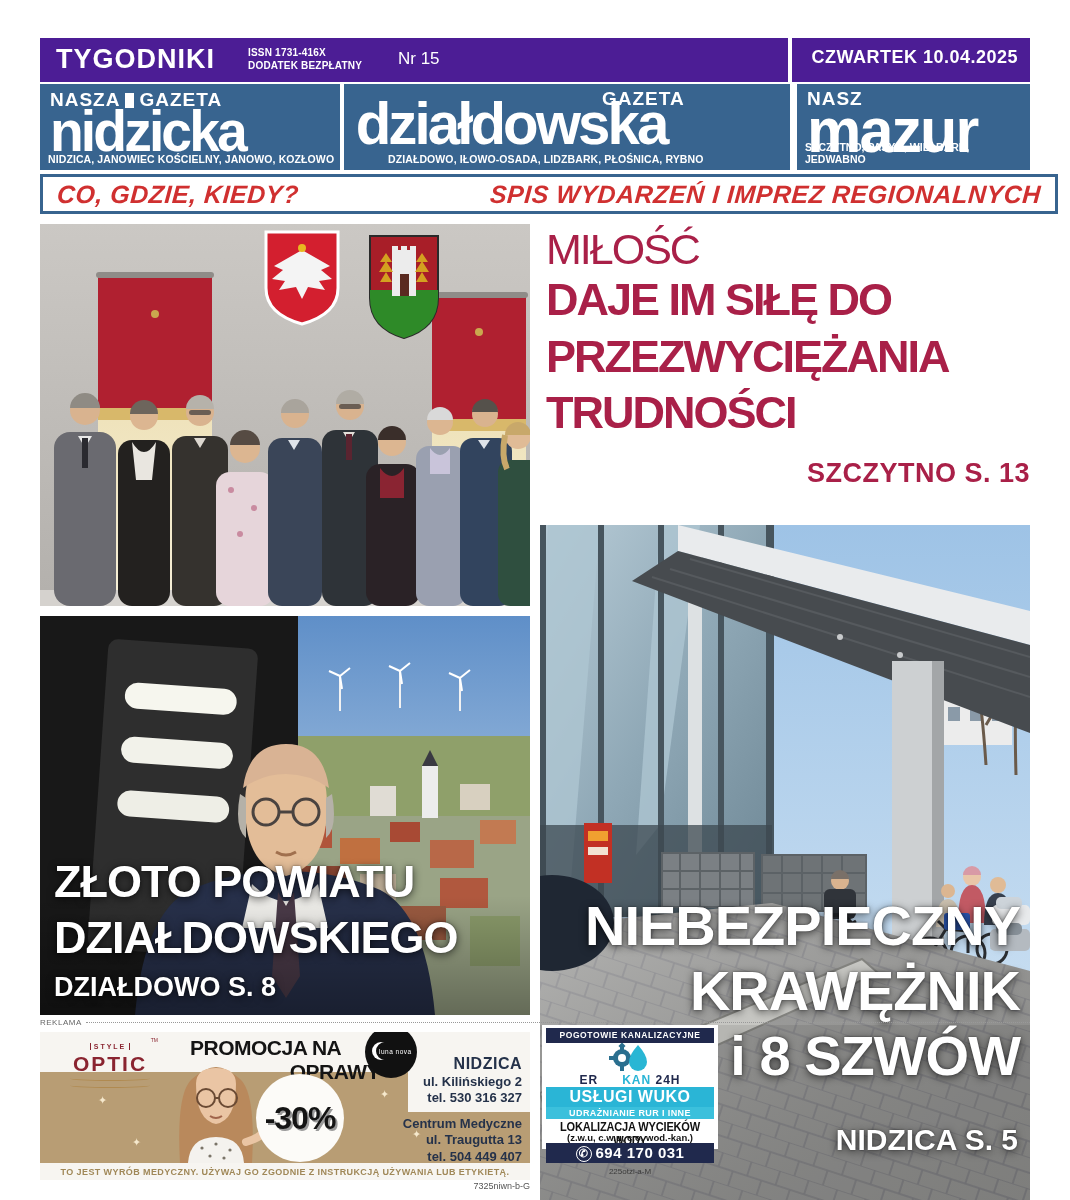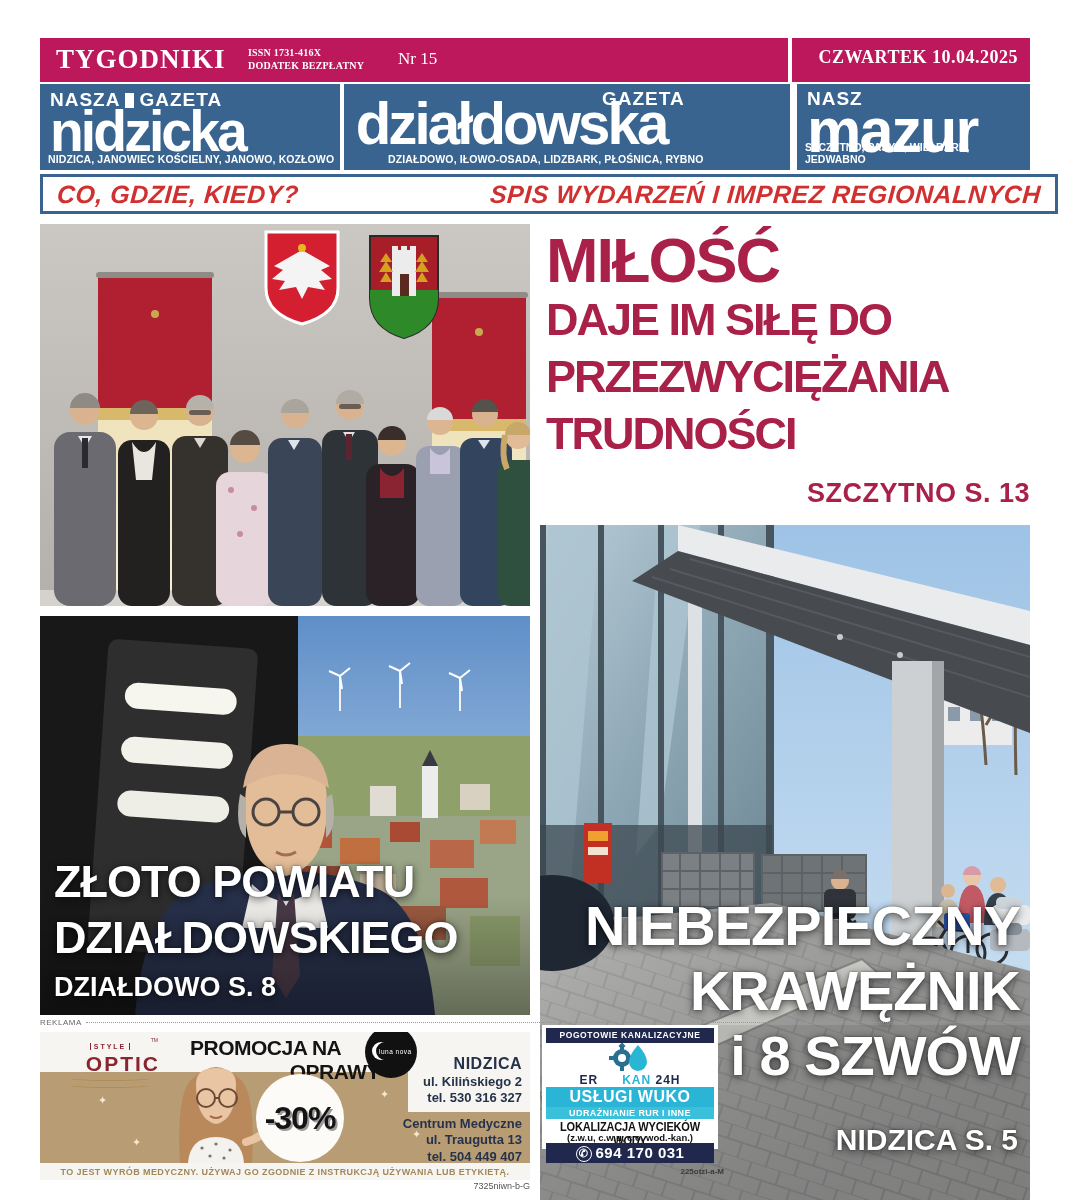--- a/index.html
+++ b/index.html
@@ -1,21 +1,21 @@
 <!DOCTYPE html>
 <html><head>
 <meta charset="utf-8">
 <style>
   html,body{margin:0;padding:0;background:#fff;}
   .page{position:relative;width:1070px;height:1200px;background:#fff;overflow:hidden;
         font-family:"Liberation Sans",sans-serif;-webkit-font-smoothing:antialiased;}
   .abs{position:absolute;}
 
   
-  .topbar{left:40px;top:38px;width:990px;height:44px;background:#be185d;color:#fff;font-family:Liberation Serif, serif;}
+  .topbar{left:40px;top:38px;width:990px;height:44px;background:#4c1d95;color:#fff;}
   .brand{left:16px;top:6px;font-size:27px;font-weight:bold;letter-spacing:1px;}
   .issn{left:208px;top:8px;font-size:10px;font-weight:bold;line-height:1.3;letter-spacing:.2px;}
   .issue{left:358px;top:11px;font-size:17px;}
   .topdiv{left:748px;top:0;width:4px;height:44px;background:#fff;}
   .date{right:12px;top:9px;font-size:18px;font-weight:bold;letter-spacing:.5px;}
 
   
   .mast{top:84px;height:86px;background:#38648f;color:#fff;overflow:hidden;}
   .m1{left:40px;width:300px;}
   .m2{left:344px;width:446px;}
@@ -25,21 +25,21 @@
   .mast .region{position:absolute;bottom:5px;left:8px;right:2px;font-size:10.5px;font-weight:bold;letter-spacing:.1px;white-space:nowrap;}
   .wblock{display:inline-block;width:9px;height:15px;background:#fff;margin:0 5px;vertical-align:-2px;}
 
   
   .events{left:40px;top:174px;width:984px;height:34px;background:#fff;border:3px solid #38648f;
           display:flex;align-items:center;justify-content:space-between;padding:0 14px;box-sizing:content-box;}
   .events span{color:#d03030;font-size:25px;font-weight:bold;font-style:italic;transform:skewX(-4deg);letter-spacing:.5px;white-space:nowrap;}
 
   
   .lead{left:546px;top:228px;width:484px;color:#a92048;}
-  .lead .l0{font-size:63px;font-weight:bold;letter-spacing:-2px;line-height:1.02;}
+  .lead .l0{font-size:43px;font-weight:normal;letter-spacing:-2px;line-height:1.02;}
   .lead .ln{font-size:45px;font-weight:bold;letter-spacing:-2px;line-height:1.26;}
   .lead .ref{margin-top:16px;text-align:right;font-size:27px;font-weight:bold;letter-spacing:.5px;}
 
   
   .photo{overflow:hidden;background:#888;}
   .ph-group{left:40px;top:224px;width:490px;height:382px;}
   .ph-studio{left:40px;top:616px;width:490px;height:399px;}
   .ph-street{left:540px;top:525px;width:490px;height:675px;}
   .photo svg{display:block;}
 
@@ -56,21 +56,21 @@
   .rekrow{left:40px;top:1018px;width:990px;height:12px;}
   .reklabel{position:absolute;left:0;top:0;font-size:8px;color:#666;letter-spacing:.5px;}
   .rekline{position:absolute;left:46px;right:0;top:4px;border-top:1px dotted #999;}
 
   
   .adoptic{left:40px;top:1032px;width:490px;height:131px;background:#b89d74;overflow:hidden;}
   .ad-strip{position:absolute;left:0;top:0;width:490px;height:40px;background:#f7f5f1;}
   .ad-strip-r{position:absolute;right:0;top:0;width:122px;height:80px;background:#f7f5f1;}
   .optic-logo{position:absolute;left:20px;top:3px;width:100px;color:#8a2430;text-align:center;}
   .optic-style{font-size:7px;font-weight:bold;letter-spacing:2px;border-left:1px solid #8a2430;border-right:1px solid #8a2430;display:inline-block;padding:0 3px;}
-  .optic-name{font-size:21px;font-weight:bold;letter-spacing:2px;line-height:1;text-align:right;}
+  .optic-name{font-size:21px;font-weight:bold;letter-spacing:2px;line-height:1;}
   .optic-tm{position:absolute;right:2px;top:2px;font-size:5px;color:#8a2430;}
   .optic-sig{height:4px;margin:2px 10px 0 10px;border-bottom:1px solid #b08a50;border-radius:50%;}
   .promo{position:absolute;left:150px;top:4px;width:190px;color:#141414;font-weight:bold;}
   .promo .p1{font-size:21px;letter-spacing:-.5px;}
   .promo .p2{font-size:21px;text-align:right;letter-spacing:-.5px;}
   .luna{position:absolute;left:325px;top:-6px;width:52px;height:52px;border-radius:50%;background:#111;color:#fff;}
   .luna .cres{position:absolute;left:7px;top:16px;width:18px;height:18px;border-radius:50%;box-shadow:4px 0 0 0 #fff inset;}
   .luna .txt{position:absolute;left:14px;top:22px;font-size:6.5px;letter-spacing:.5px;}
   .disc{position:absolute;left:216px;top:42px;width:88px;height:88px;border-radius:50%;background:#fcfbf8;
         display:flex;align-items:center;justify-content:center;font-size:32px;font-weight:bold;color:#141414;
@@ -96,21 +96,21 @@
   .e-bar2{position:absolute;left:4px;top:62px;width:168px;height:20px;background:#2ab5d6;color:#fff;
           font-size:16px;font-weight:bold;line-height:20px;letter-spacing:.5px;}
   .e-bar3{position:absolute;left:4px;top:82px;width:168px;height:12px;background:#3bc0dc;color:#fff;
           font-size:9px;font-weight:bold;line-height:12px;letter-spacing:.4px;}
   .e-t1{position:absolute;left:0;top:95px;width:176px;font-size:12px;font-weight:bold;color:#111;
         transform:scaleX(.92);letter-spacing:-.2px;}
   .e-t2{position:absolute;left:0;top:107px;width:176px;font-size:9.5px;font-weight:bold;color:#111;}
   .e-bar4{position:absolute;left:4px;top:118px;width:168px;height:20px;background:#20294d;color:#fff;
           font-size:15px;font-weight:bold;line-height:20px;letter-spacing:.5px;}
   .e-phoneic{display:inline-block;font-size:11px;border:1.4px solid #fff;border-radius:50%;width:14px;height:14px;line-height:13px;vertical-align:1px;margin-right:4px;}
-  .code-r{position:absolute;left:8px;top:642px;width:176px;text-align:right;font-size:8px;color:#3a3a3a;font-weight:bold;}
+  .code-r{position:absolute;left:2px;top:642px;width:176px;text-align:center;font-size:8px;color:#3a3a3a;}
 </style>
 </head>
 <body>
 
 <div class="page">
 
   <div class="abs topbar">
     <div class="abs brand">TYGODNIKI</div>
     <div class="abs issn">
       <div>ISSN 1731-416X</div>

